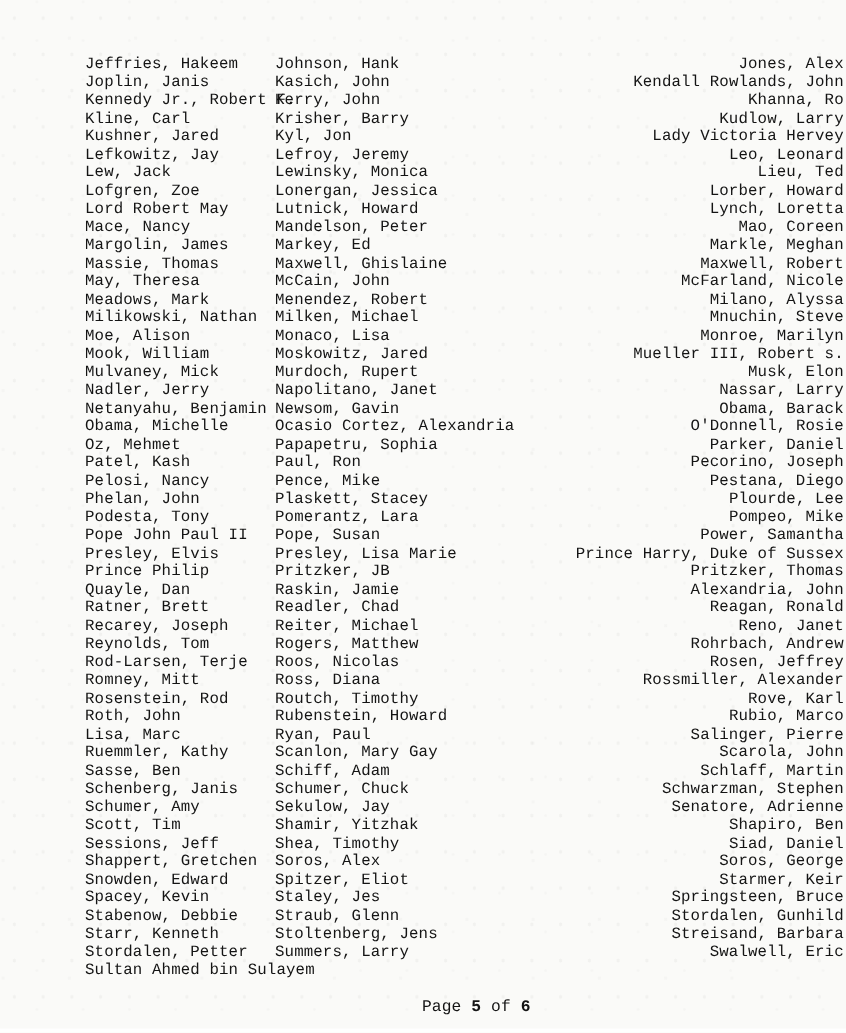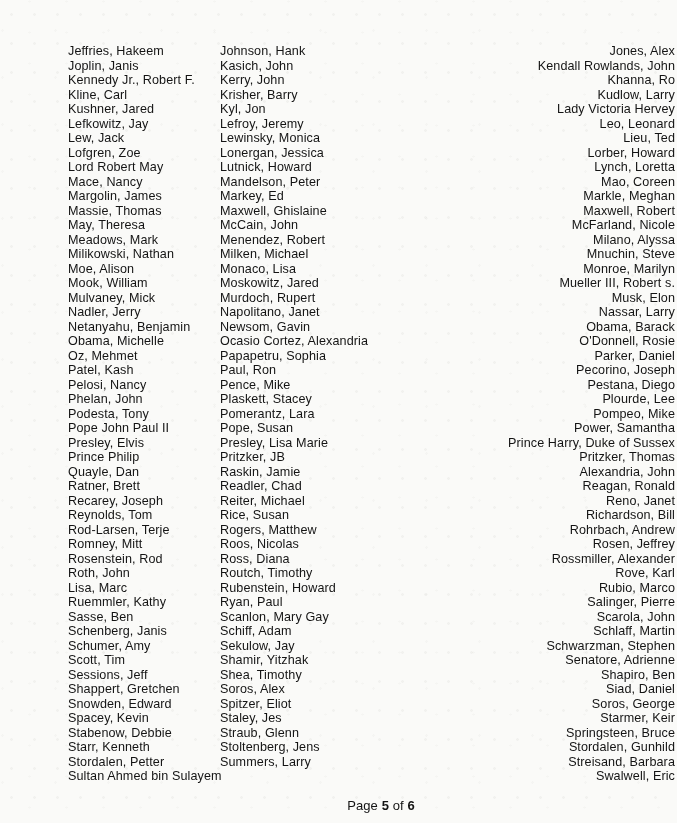--- a/index.html
+++ b/index.html
@@ -13,21 +13,21 @@
     height: 823px;
     overflow: hidden;
     background-color: #fafaf8;
     
     background-image:
       radial-gradient(rgba(130,130,125,0.07) 1px, transparent 1.4px),
       radial-gradient(rgba(150,150,145,0.05) 1px, transparent 1.3px),
       radial-gradient(rgba(120,120,118,0.04) 1.2px, transparent 1.6px);
     background-size: 23px 29px, 37px 31px, 53px 47px;
     background-position: 0 0, 11px 17px, 29px 7px;
-    font-family: Liberation Sans, sans-serif;
+    font-family: Liberation Mono, monospace;
     color: #141414;
   }
   .col {
     position: absolute;
     top: 44px;
     font-size: 12.6px;
     line-height: 14.5px;
     white-space: nowrap;
     letter-spacing: 0.1px;
   }
@@ -132,29 +132,29 @@
       <div class="name-row">Paul, Ron</div>
       <div class="name-row">Pence, Mike</div>
       <div class="name-row">Plaskett, Stacey</div>
       <div class="name-row">Pomerantz, Lara</div>
       <div class="name-row">Pope, Susan</div>
       <div class="name-row">Presley, Lisa Marie</div>
       <div class="name-row">Pritzker, JB</div>
       <div class="name-row">Raskin, Jamie</div>
       <div class="name-row">Readler, Chad</div>
       <div class="name-row">Reiter, Michael</div>
-      <div class="name-row">Rice, Susan</div>
       <div class="name-row">Rogers, Matthew</div>
       <div class="name-row">Roos, Nicolas</div>
       <div class="name-row">Ross, Diana</div>
       <div class="name-row">Routch, Timothy</div>
       <div class="name-row">Rubenstein, Howard</div>
       <div class="name-row">Ryan, Paul</div>
       <div class="name-row">Scanlon, Mary Gay</div>
       <div class="name-row">Schiff, Adam</div>
+      <div class="name-row">Schumer, Chuck</div>
       <div class="name-row">Sekulow, Jay</div>
       <div class="name-row">Shamir, Yitzhak</div>
       <div class="name-row">Shea, Timothy</div>
       <div class="name-row">Soros, Alex</div>
       <div class="name-row">Spitzer, Eliot</div>
       <div class="name-row">Staley, Jes</div>
       <div class="name-row">Straub, Glenn</div>
       <div class="name-row">Stoltenberg, Jens</div>
       <div class="name-row">Summers, Larry</div>
     </div>
@@ -184,21 +184,20 @@
       <div class="name-row">Pecorino, Joseph</div>
       <div class="name-row">Pestana, Diego</div>
       <div class="name-row">Plourde, Lee</div>
       <div class="name-row">Pompeo, Mike</div>
       <div class="name-row">Power, Samantha</div>
       <div class="name-row">Prince Harry, Duke of Sussex</div>
       <div class="name-row">Pritzker, Thomas</div>
       <div class="name-row">Alexandria, John</div>
       <div class="name-row">Reagan, Ronald</div>
       <div class="name-row">Reno, Janet</div>
-      <div class="name-row">Richardson, Bill</div>
       <div class="name-row">Rohrbach, Andrew</div>
       <div class="name-row">Rosen, Jeffrey</div>
       <div class="name-row">Rossmiller, Alexander</div>
       <div class="name-row">Rove, Karl</div>
       <div class="name-row">Rubio, Marco</div>
       <div class="name-row">Salinger, Pierre</div>
       <div class="name-row">Scarola, John</div>
       <div class="name-row">Schlaff, Martin</div>
       <div class="name-row">Schwarzman, Stephen</div>
       <div class="name-row">Senatore, Adrienne</div>

